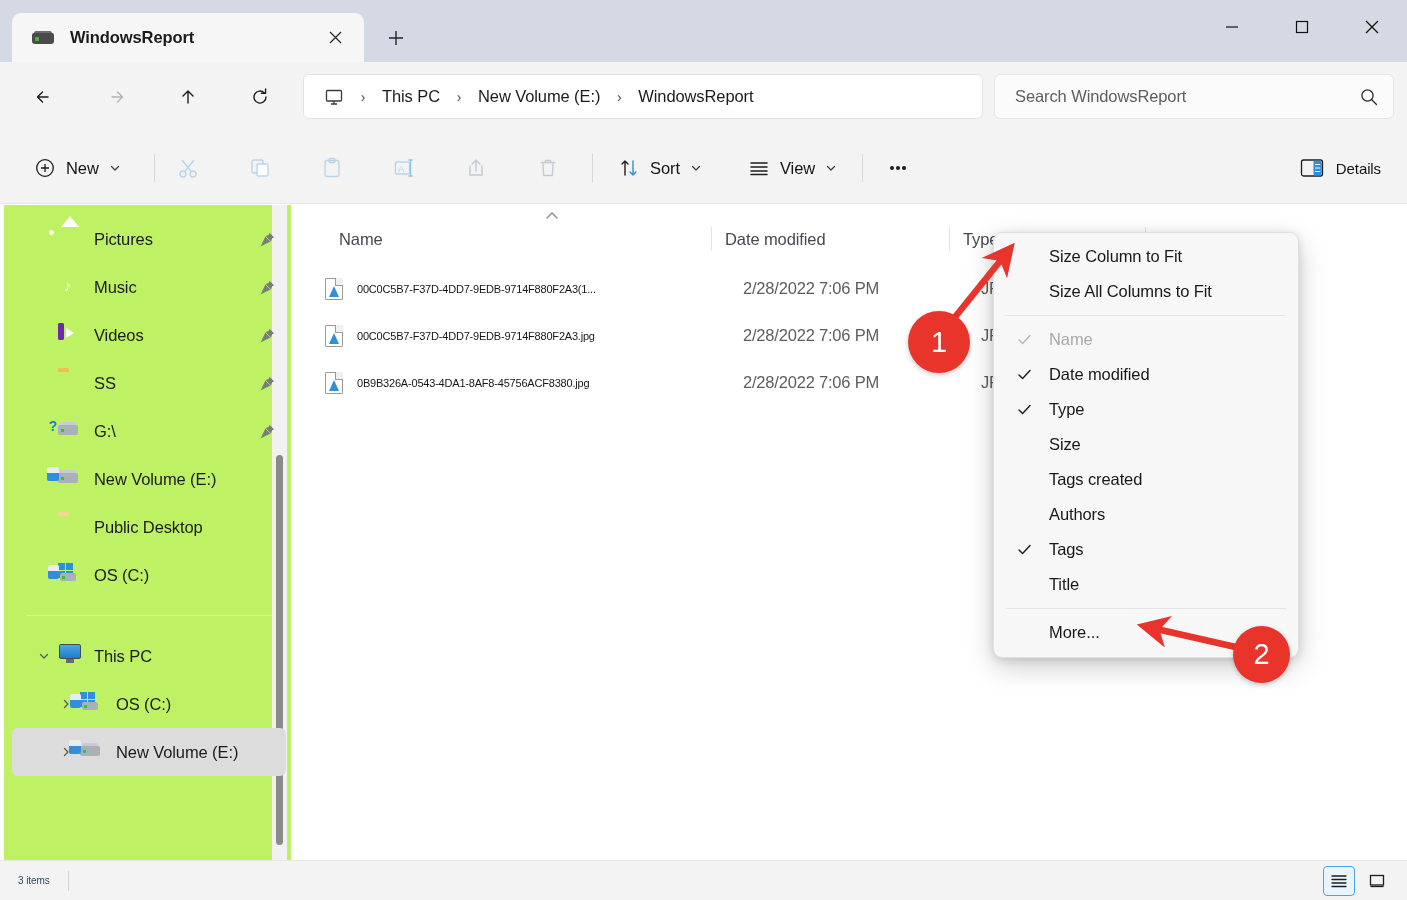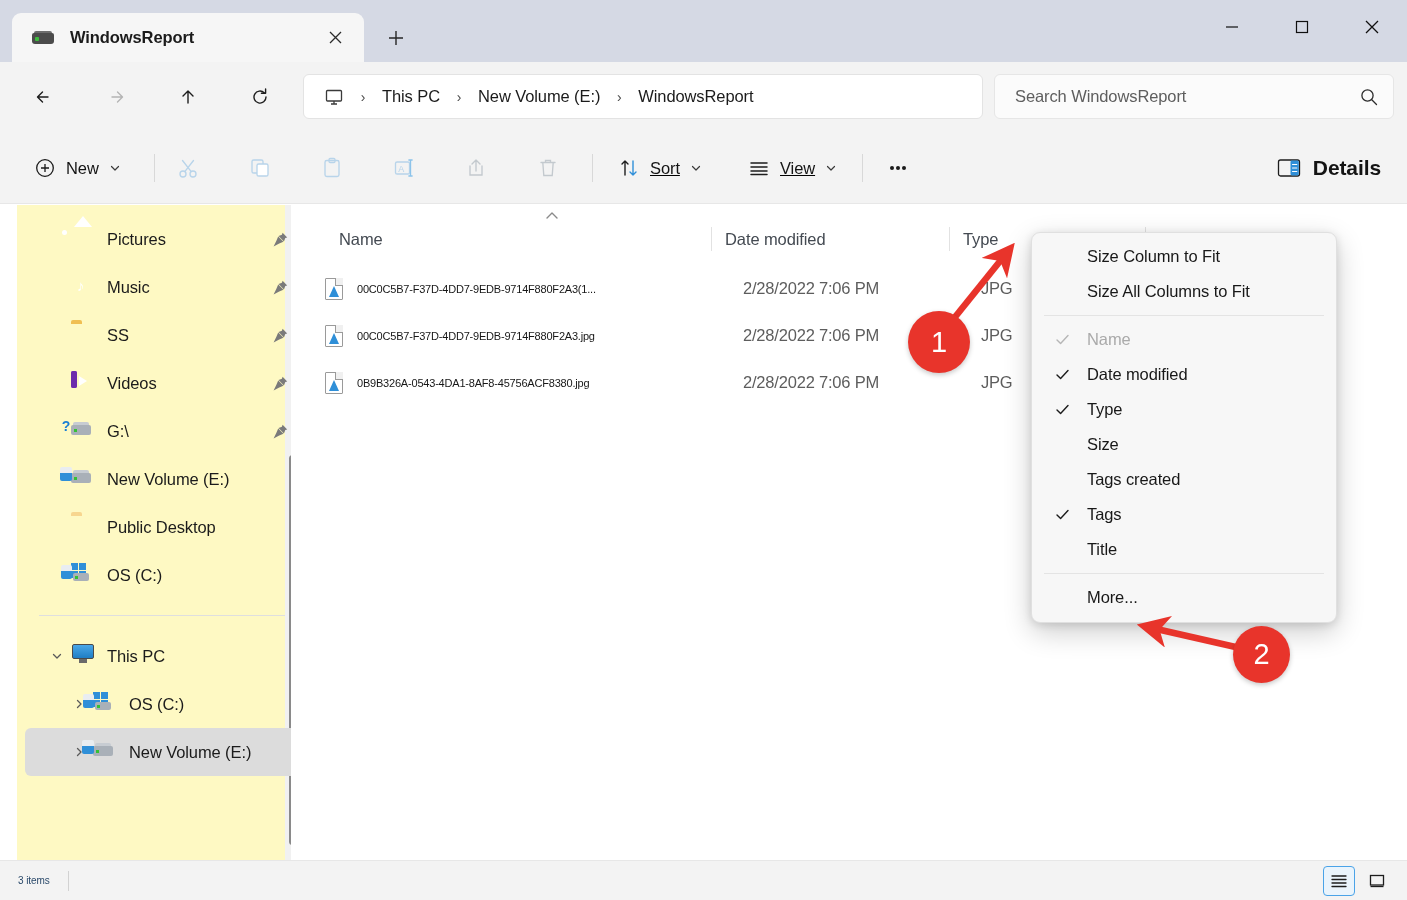--- a/index.html
+++ b/index.html
@@ -176,38 +176,37 @@
     width: 44px; height: 44px;
     display: flex; align-items: center; justify-content: center;
     border-radius: 6px;
   }
   .cmd-btn {
     position: absolute; top: 14px;
     height: 44px;
     display: flex; align-items: center;
     padding: 0 12px;
     border-radius: 6px;
-    text-decoration: underline;
   }
   .cmd-btn .lbl { font-size: 16.5px; color: #141414; margin-left: 10px; letter-spacing: -0.1px; }
   .cmd-btn .chev { margin-left: 10px; color: #3a3a3a; display: flex; align-items: center; }
   .details-btn {
     position: absolute; right: 14px; top: 14px;
     height: 44px;
     display: flex; align-items: center;
     padding: 0 12px;
     border-radius: 6px;
   }
-  .details-btn .lbl { font-size: 21px; color: #141414; margin-left: 12px; letter-spacing: -0.1px; font-weight: bold; }
+  .details-btn .lbl { font-size: 15px; color: #141414; margin-left: 12px; letter-spacing: -0.1px; }
 
   
   .sidebar {
-    position: absolute; left: 17px; top: 205px;
+    position: absolute; left: 4px; top: 205px;
     width: 290px; height: 655px;
-    background: #fef9c3;
+    background: #bef264;
     overflow: hidden;
   }
   .sb-item {
     position: relative;
     height: 48px;
     display: flex; align-items: center;
     padding-left: 18px;
     border-radius: 6px;
     margin: 0 8px;
   }
@@ -360,21 +359,21 @@
   .fr-type {
     width: 196px; flex: 0 0 auto;
     padding-left: 14px;
     font-size: 16.5px; color: #5d5d5d;
     letter-spacing: -0.2px; white-space: nowrap;
   }
   .fr-tags { width: 140px; flex: 0 0 auto; padding-left: 14px; }
 
   
   .ctxmenu {
-    position: absolute; left: 1031px; top: 232px;
+    position: absolute; left: 993px; top: 232px;
     width: 306px;
     background: #f7f7f7;
     border: 1px solid #e0e0e0;
     border-radius: 9px;
     box-shadow: 0 9px 28px rgba(0,0,0,0.20), 0 2px 8px rgba(0,0,0,0.12);
     padding: 6px 0 7px 0;
     z-index: 40;
   }
   .cm-item {
     height: 35px;
@@ -674,33 +673,33 @@
       <span class="sb-label">Music</span>
       <span class="sb-pin">
         <svg width="17" height="17" viewBox="0 0 17 17" fill="currentColor">
             <path d="M10.6 1.8 L15.2 6.4 L13.3 7.1 L11.9 10.4 L6.6 5.1 L9.9 3.7 Z M6.2 5.6 L11.4 10.8 L7.2 12.6 L1.6 15.4 L4.4 9.8 Z"></path>
           </svg>
       </span>
     </div>
 
     <div class="sb-item">
       <span class="sb-noexp"></span>
-      <span class="sb-ico"><span class="ic-folder"></span></span>
-      <span class="sb-label">SS</span>
+      <span class="sb-ico"><span class="ic-videos"></span></span>
+      <span class="sb-label">Videos</span>
       <span class="sb-pin">
         <svg width="17" height="17" viewBox="0 0 17 17" fill="currentColor">
             <path d="M10.6 1.8 L15.2 6.4 L13.3 7.1 L11.9 10.4 L6.6 5.1 L9.9 3.7 Z M6.2 5.6 L11.4 10.8 L7.2 12.6 L1.6 15.4 L4.4 9.8 Z"></path>
           </svg>
       </span>
     </div>
 
     <div class="sb-item">
       <span class="sb-noexp"></span>
-      <span class="sb-ico"><span class="ic-videos"></span></span>
-      <span class="sb-label">Videos</span>
+      <span class="sb-ico"><span class="ic-folder"></span></span>
+      <span class="sb-label">SS</span>
       <span class="sb-pin">
         <svg width="17" height="17" viewBox="0 0 17 17" fill="currentColor">
             <path d="M10.6 1.8 L15.2 6.4 L13.3 7.1 L11.9 10.4 L6.6 5.1 L9.9 3.7 Z M6.2 5.6 L11.4 10.8 L7.2 12.6 L1.6 15.4 L4.4 9.8 Z"></path>
           </svg>
       </span>
     </div>
 
     <div class="sb-item">
       <span class="sb-noexp"></span>
       <span class="sb-ico">
@@ -861,20 +860,24 @@
       </span>
       <span class="cm-label">Type</span>
     </div>
     <div class="cm-item">
       <span class="cm-check"></span>
       <span class="cm-label">Size</span>
     </div>
     <div class="cm-item">
       <span class="cm-check"></span>
       <span class="cm-label">Tags created</span>
+    </div>
+    <div class="cm-item">
+      <span class="cm-check"></span>
+      <span class="cm-label">Authors</span>
     </div>
     <div class="cm-item">
       <span class="cm-check">
         <svg width="17" height="17" viewBox="0 0 17 17">
             <path d="M3 9 L6.6 12.6 L14 4.6" stroke="currentColor" stroke-width="1.4" fill="none" stroke-linecap="round" stroke-linejoin="round"></path>
           </svg>
       </span>
       <span class="cm-label">Tags</span>
     </div>
     <div class="cm-item">

